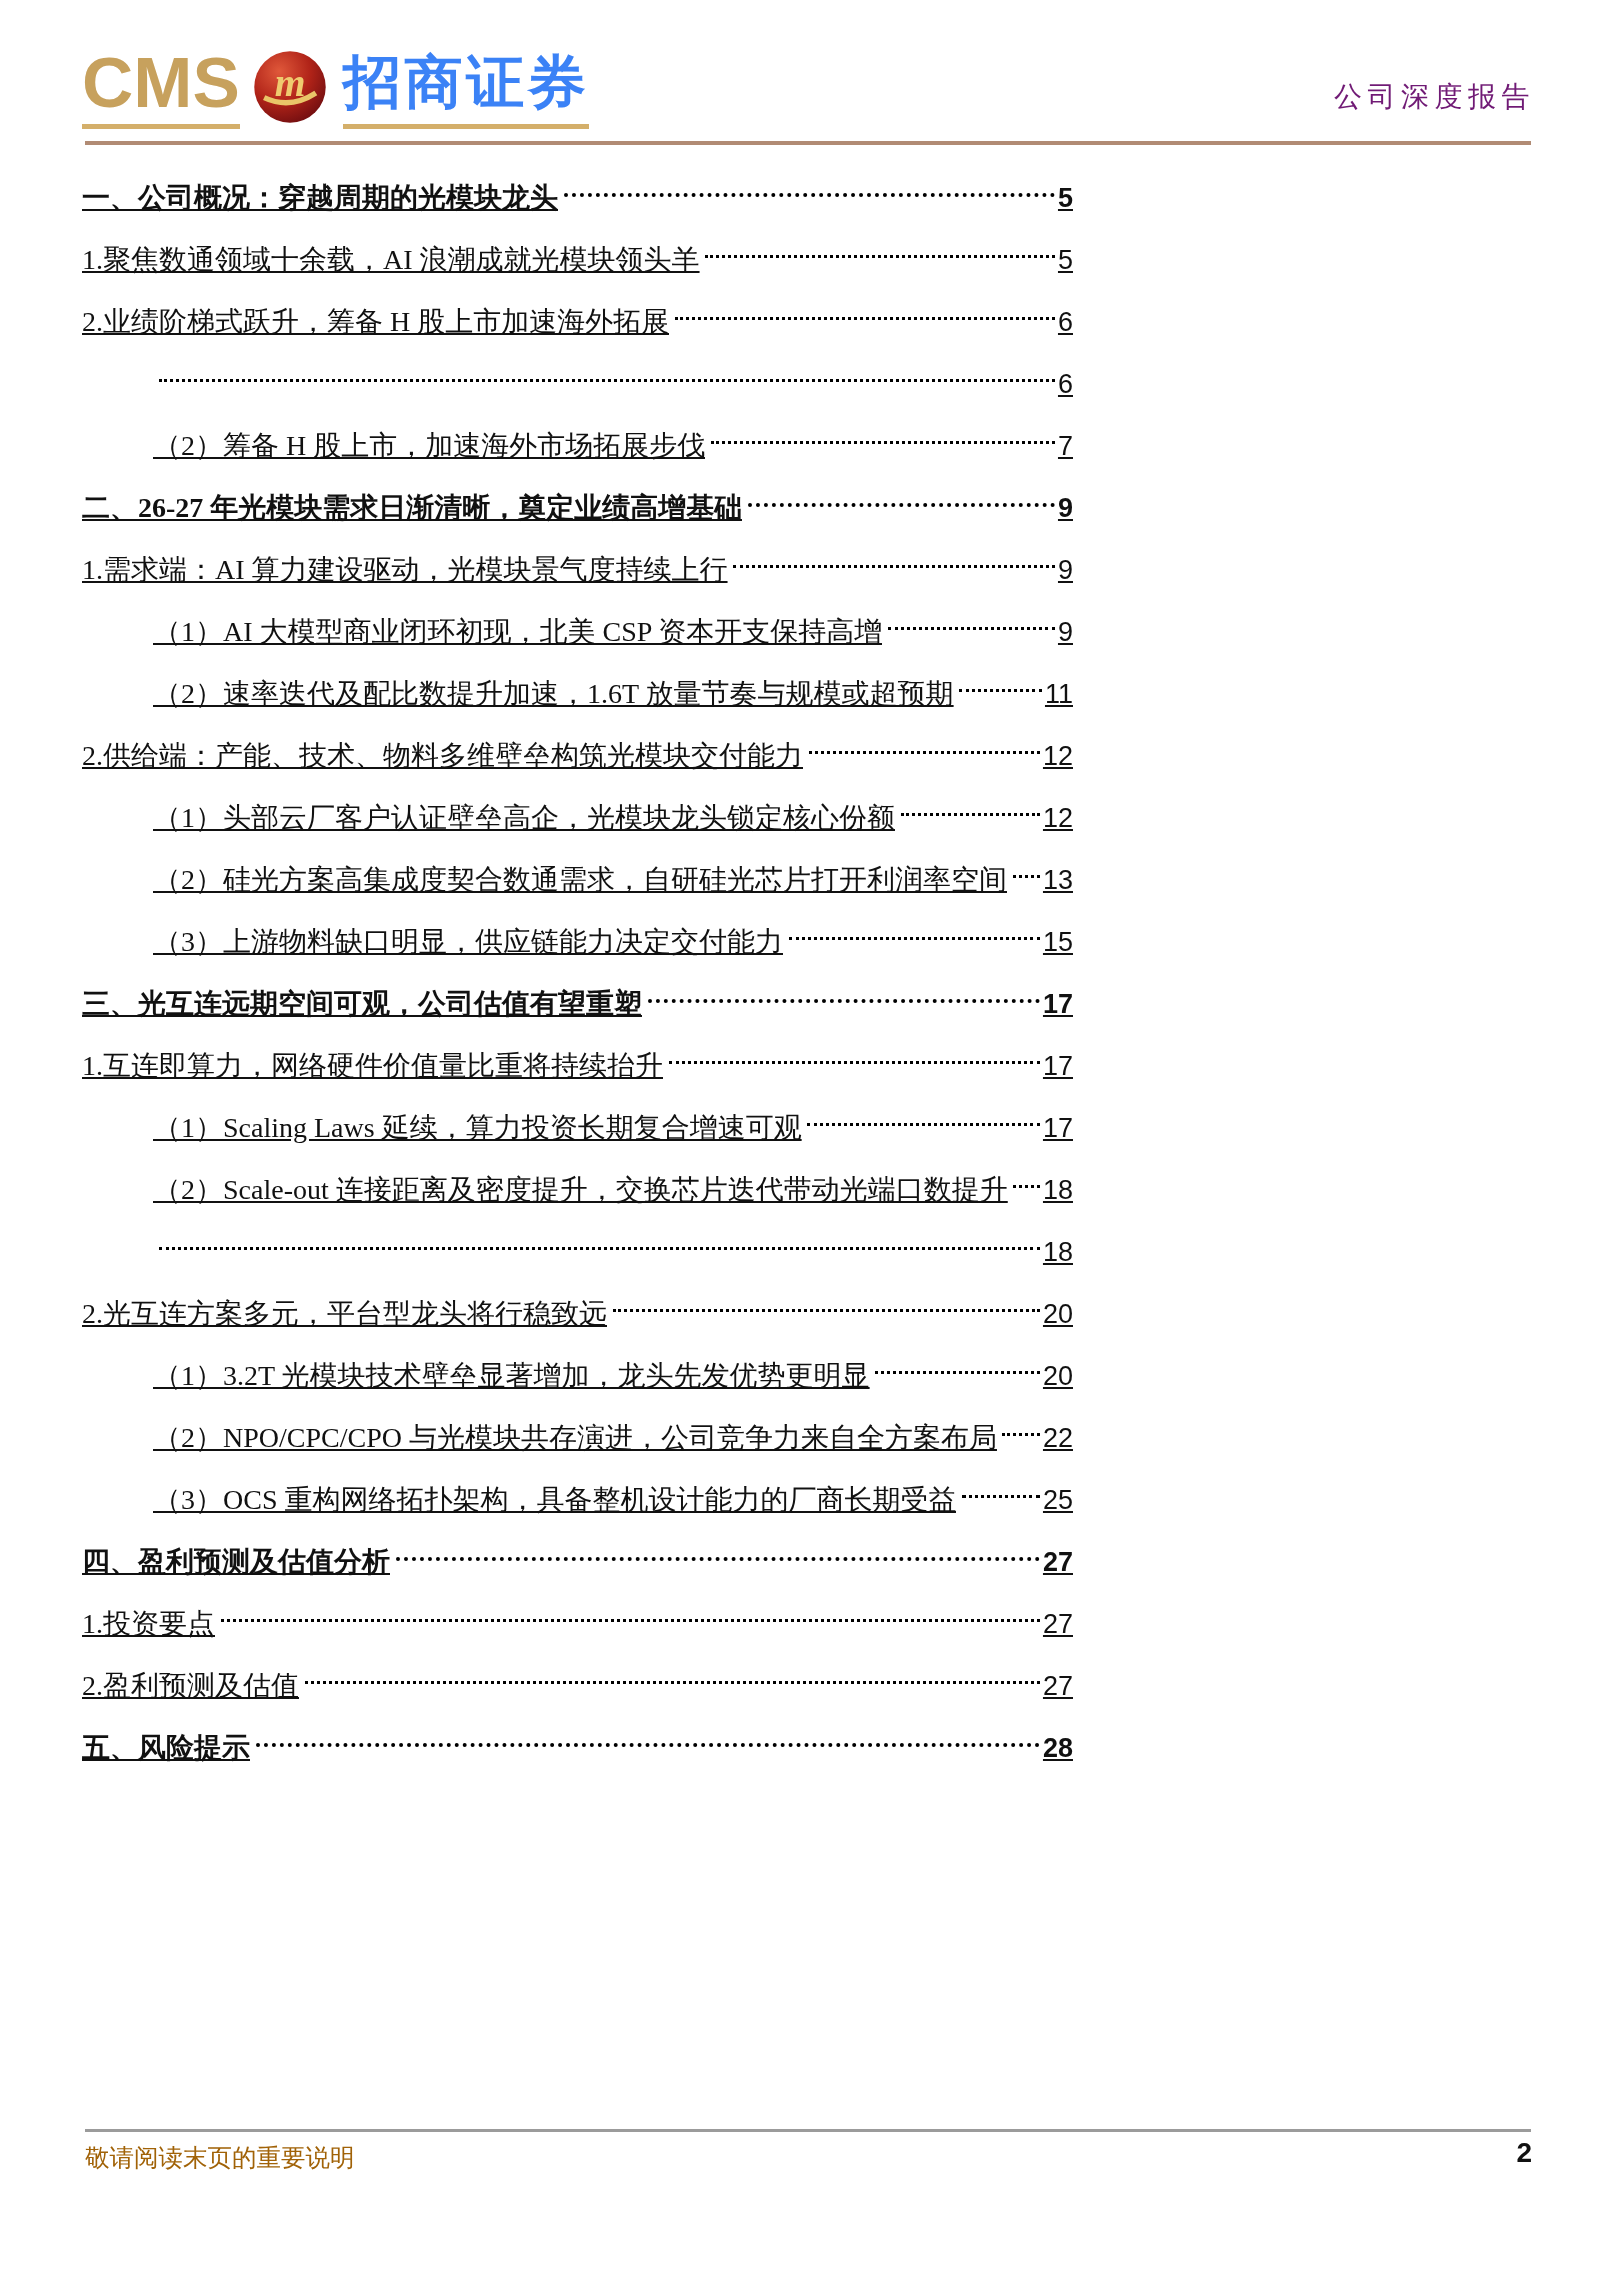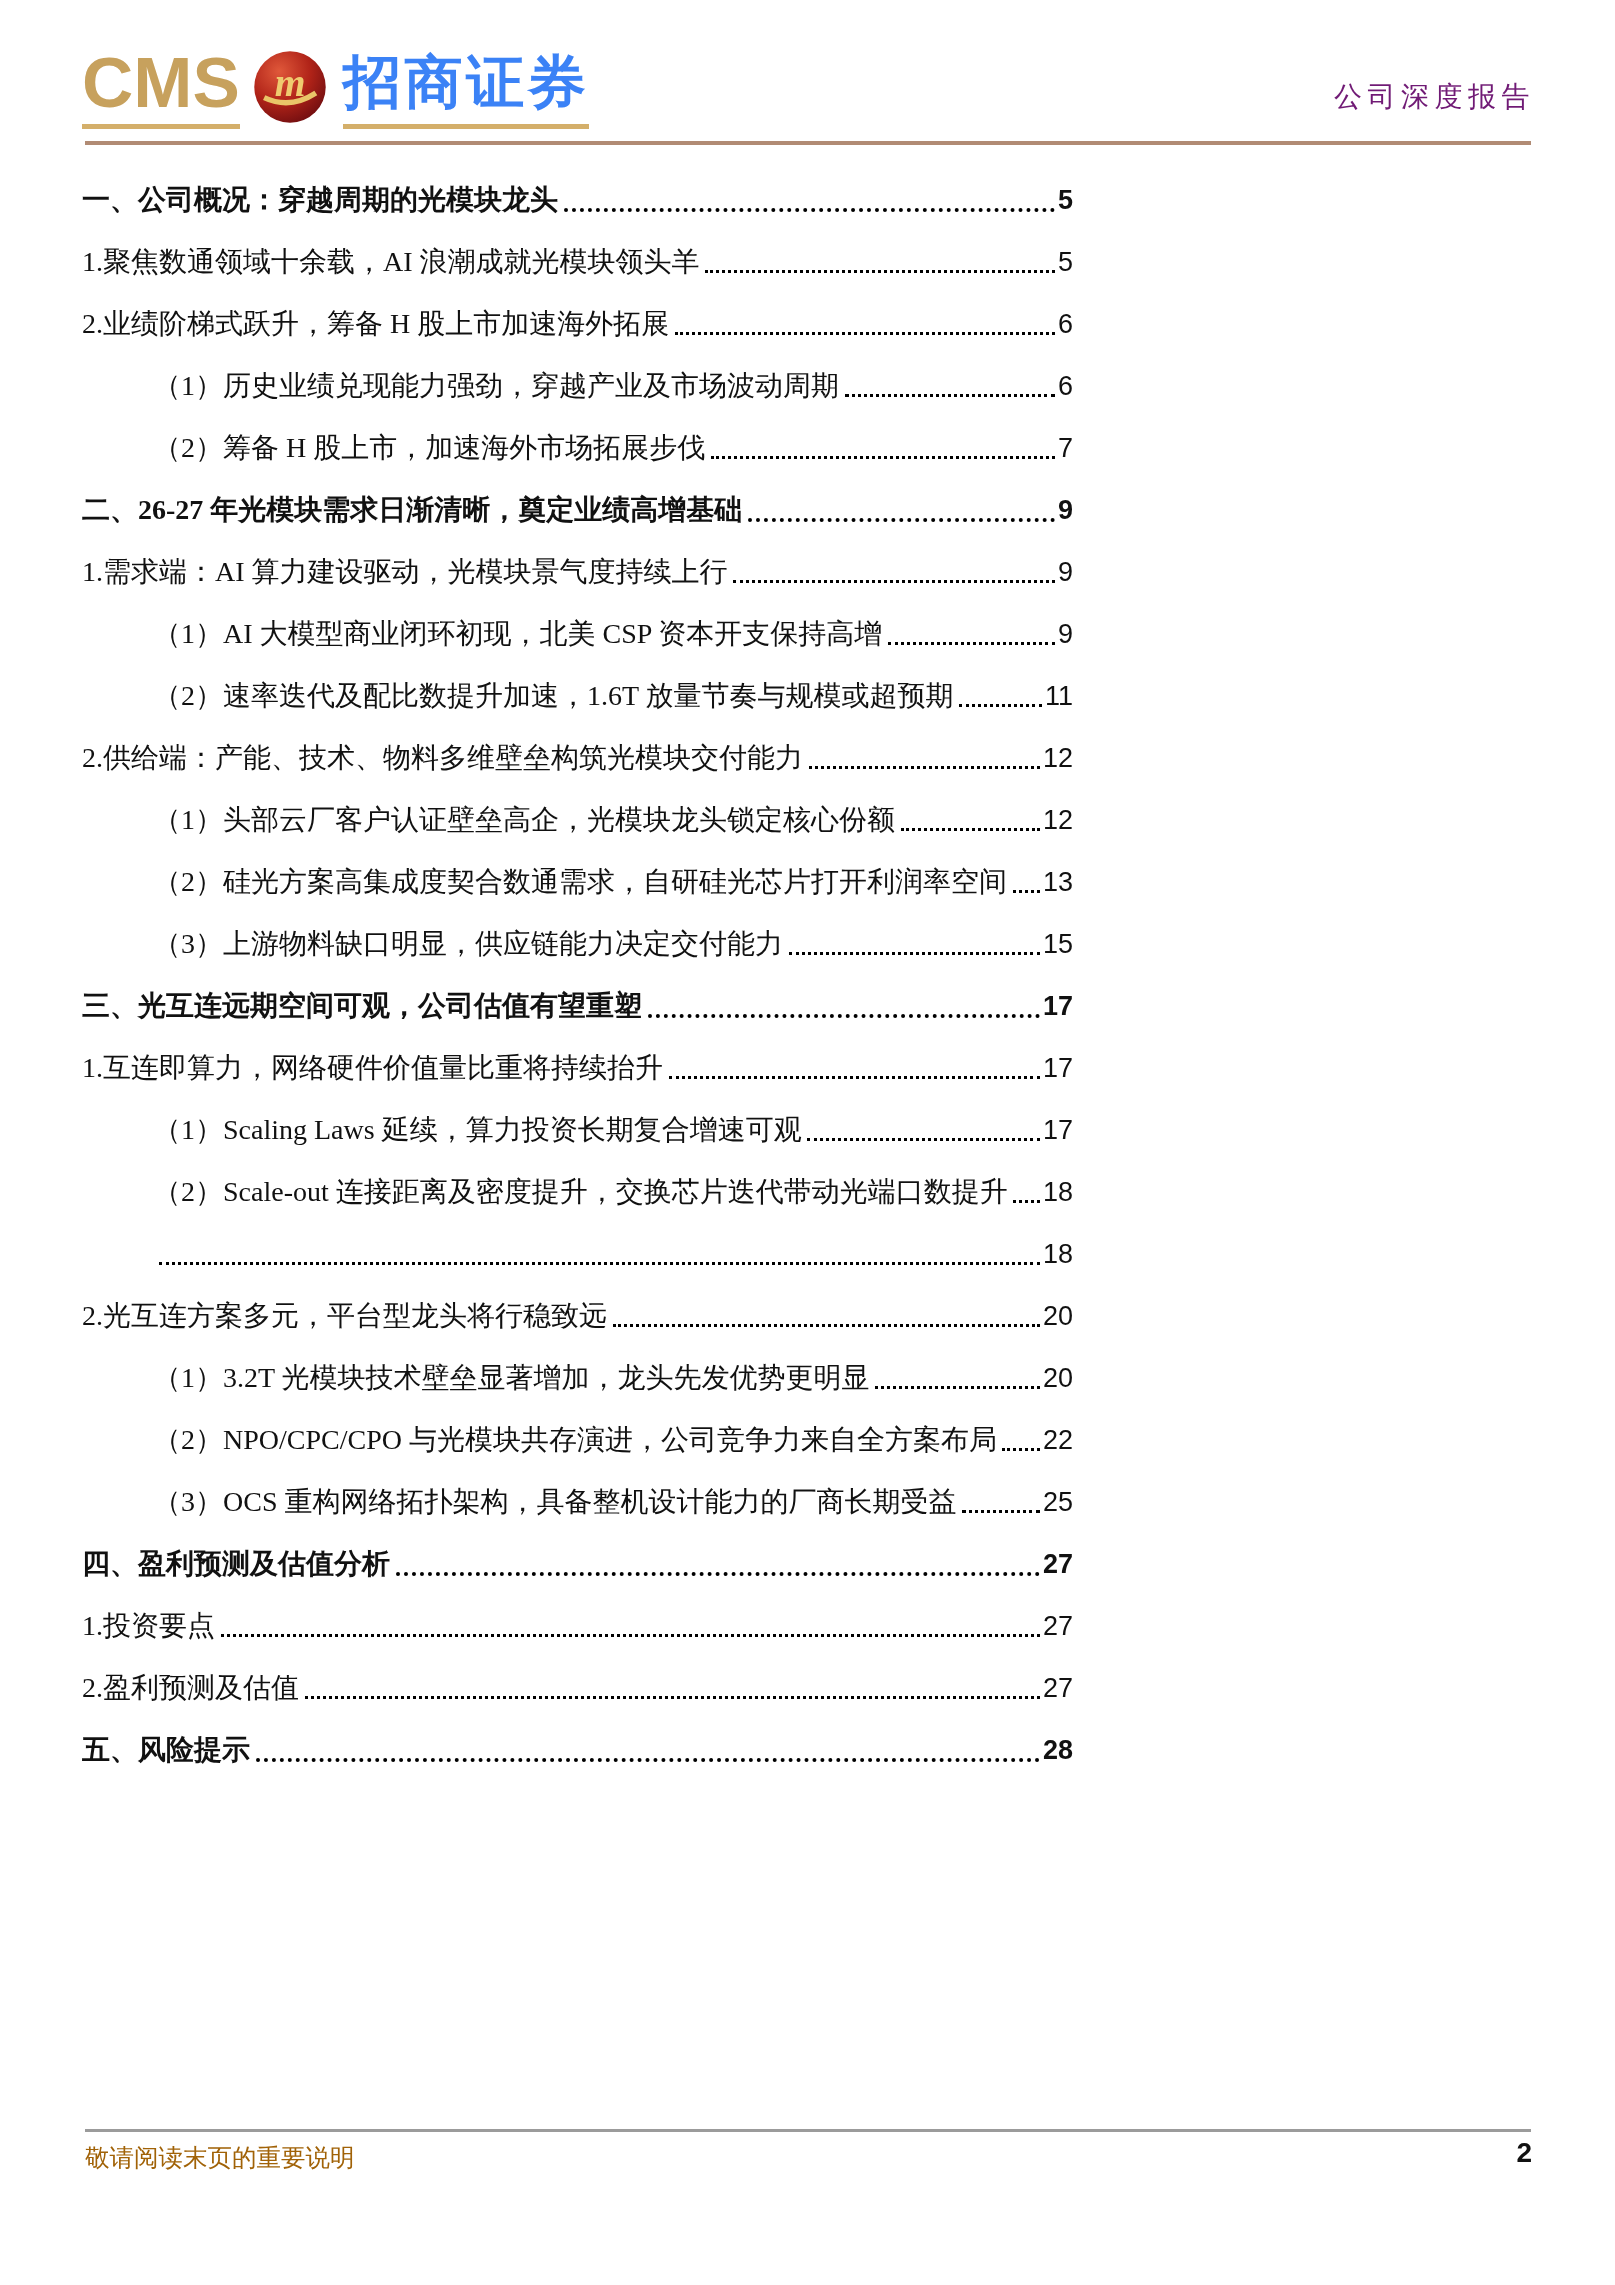--- a/index.html
+++ b/index.html
@@ -21,21 +21,21 @@
     font-size:58px;font-weight:700;line-height:76px;color:#3b82f6;
     letter-spacing:3.6px;
   }
   .report-type{
     position:absolute;right:81px;top:78px;font-size:28px;color:#701a75;
     letter-spacing:5.5px;
   }
   .header-rule{position:absolute;left:85px;right:85px;top:141px;height:3.6px;background:#B18B74;}
   
   .toc{position:absolute;left:82px;top:178px;width:991px;}
-  .toc-row{display:flex;align-items:flex-end;height:40px;margin-bottom:22px;}
+  .toc-row{display:flex;align-items:center;height:40px;margin-bottom:22px;text-decoration:underline;}
   .toc-title{white-space:nowrap;font-size:28px;line-height:36px;overflow:hidden;}
   .toc-dots{flex:1 1 auto;min-width:7.3px;border-bottom:3.6px dotted #000;margin:0 2.7px 7.3px 5.5px;}
   .toc-page{font-family:"Liberation Sans","DejaVu Sans",sans-serif;font-size:27px;line-height:36px;text-align:right;}
   .toc-row.lvl1 .toc-title{font-weight:700;}
   .toc-row.lvl1 .toc-page{font-weight:700;}
   .toc-row.lvl1 .toc-dots{border-bottom-width:4.5px;margin-bottom:6.4px;}
   .toc-row.lvl3{padding-left:71px;}
   
   .footer-rule{position:absolute;left:85px;right:85px;top:2129px;height:2.7px;background:#9B9B9B;}
   .footer-note{position:absolute;left:85px;top:2141px;font-size:24.5px;color:#a16207;}
@@ -83,21 +83,20 @@
     <span class="toc-title">1.聚焦数通领域十余载，AI 浪潮成就光模块领头羊</span>
     <span class="toc-dots"></span>
     <span class="toc-page">5</span>
   </div>
     <div class="toc-row lvl2">
     <span class="toc-title">2.业绩阶梯式跃升，筹备 H 股上市加速海外拓展</span>
     <span class="toc-dots"></span>
     <span class="toc-page">6</span>
   </div>
     <div class="toc-row lvl3">
-    <span class="toc-title">（1）历史业绩兑现能力强劲，穿越产业及市场波动周期</span>
     <span class="toc-dots"></span>
     <span class="toc-page">6</span>
   </div>
     <div class="toc-row lvl3">
     <span class="toc-title">（2）筹备 H 股上市，加速海外市场拓展步伐</span>
     <span class="toc-dots"></span>
     <span class="toc-page">7</span>
   </div>
     <div class="toc-row lvl1">
     <span class="toc-title">二、26-27 年光模块需求日渐清晰，奠定业绩高增基础</span>

